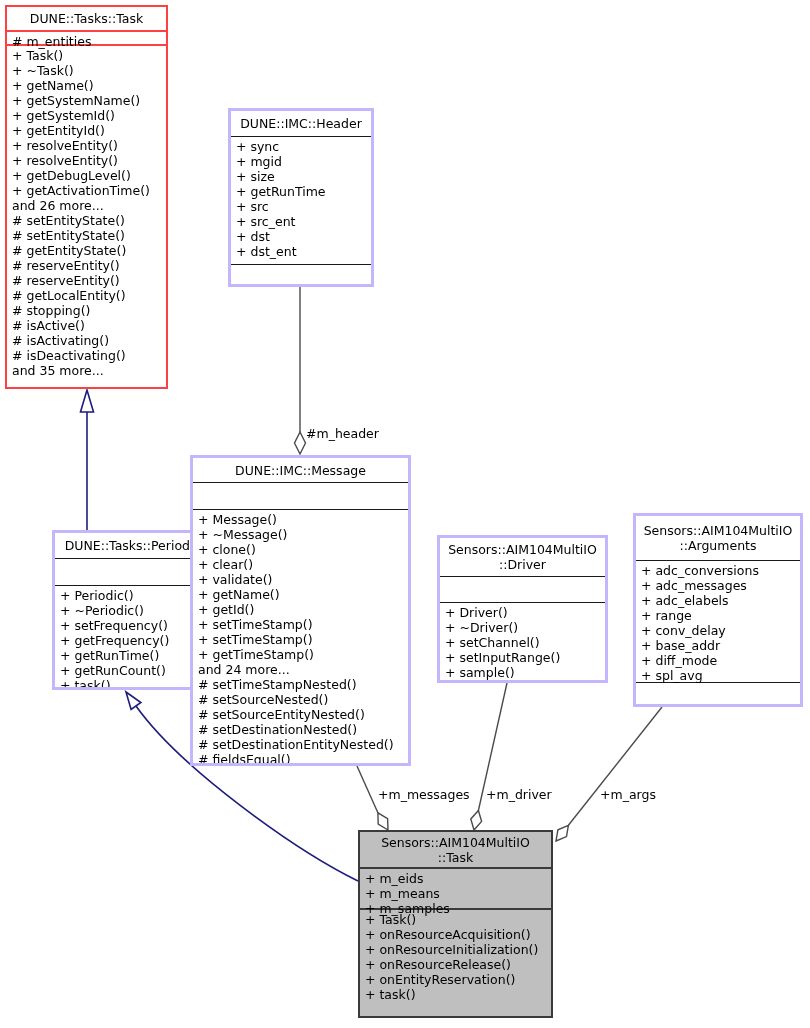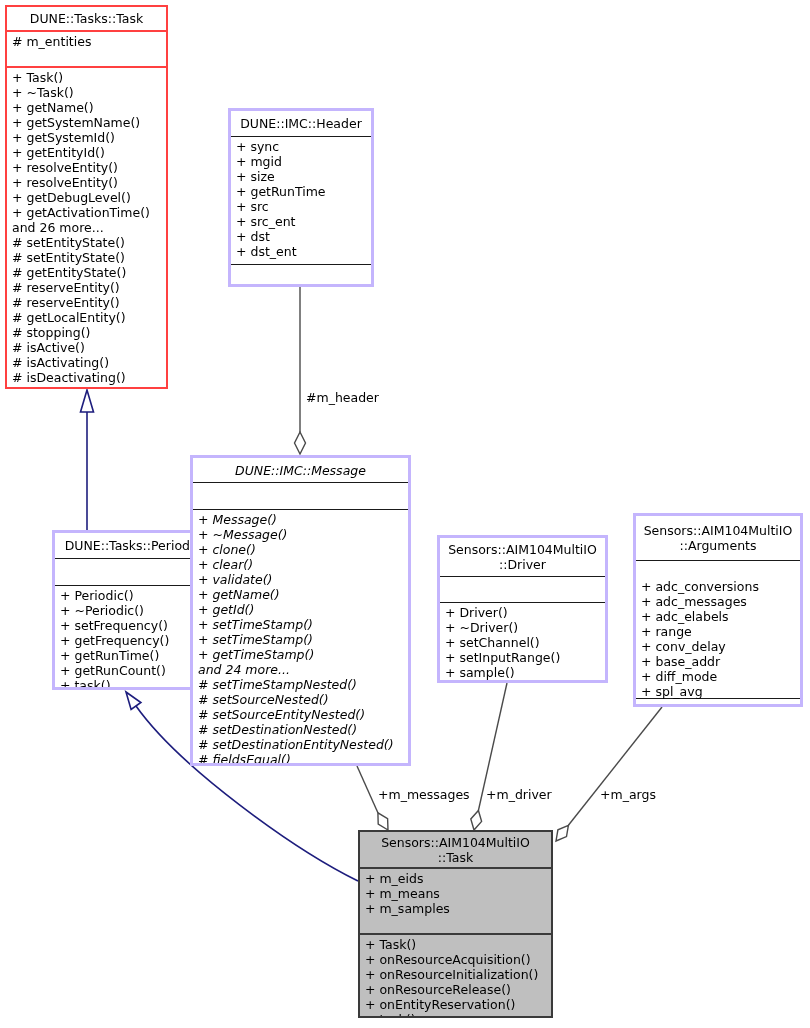--- a/index.html
+++ b/index.html
@@ -50,28 +50,28 @@
     <line x1="357" y1="766" x2="378" y2="813" stroke="#4a4a4a" stroke-width="1.4"></line>
     <polygon points="388,830 378.2,824.2 377.9,812.8 387.6,818.6" fill="#ffffff" stroke="#4a4a4a" stroke-width="1.4"></polygon>
 
     <line x1="507" y1="683" x2="478.4" y2="810.5" stroke="#4a4a4a" stroke-width="1.4"></line>
     <polygon points="474,830 470.8,819 478.4,810.5 481.6,821.4" fill="#ffffff" stroke="#4a4a4a" stroke-width="1.4"></polygon>
 
     <line x1="662" y1="707" x2="568.4" y2="825.3" stroke="#4a4a4a" stroke-width="1.4"></line>
     <polygon points="556,841 557.9,829.8 568.4,825.3 566.5,836.6" fill="#ffffff" stroke="#4a4a4a" stroke-width="1.4"></polygon>
   </svg>
 
-  <div class="edge-label" style="left:306px; top:390px;">#m_header</div>
+  <div class="edge-label" style="left:306px; top:426px;">#m_header</div>
   <div class="edge-label" style="left:378px; top:787px;">+m_messages</div>
   <div class="edge-label" style="left:486px; top:787px;">+m_driver</div>
   <div class="edge-label" style="left:600px; top:787px;">+m_args</div>
 
   <div class="uml-box red" style="left:5px; top:5px; width:163px; height:384px;">
     <div class="sec sec-title" style="height:25px;">DUNE::Tasks::Task</div>
-    <div class="sec sec-attrs" style="height:36px;">
+    <div class="sec sec-attrs" style="height:14px;">
         <div class="member"># m_entities</div>
       </div>
     <div class="sec sec-methods">
         <div class="member">+ Task()</div>
         <div class="member">+ ~Task()</div>
         <div class="member">+ getName()</div>
         <div class="member">+ getSystemName()</div>
         <div class="member">+ getSystemId()</div>
         <div class="member">+ getEntityId()</div>
         <div class="member">+ resolveEntity()</div>
@@ -115,21 +115,21 @@
         <div class="member">+ Periodic()</div>
         <div class="member">+ ~Periodic()</div>
         <div class="member">+ setFrequency()</div>
         <div class="member">+ getFrequency()</div>
         <div class="member">+ getRunTime()</div>
         <div class="member">+ getRunCount()</div>
         <div class="member">+ task()</div>
       </div>
   </div>
 
-  <div class="uml-box" style="left:190px; top:455px; width:221px; height:311px;font-style:italic;">
+  <div class="uml-box" style="left:190px; top:455px; width:221px; height:311px;">
     <div class="sec sec-title" style="height:25px;">DUNE::IMC::Message</div>
     <div class="sec sec-attrs" style="height:27px;"></div>
     <div class="sec sec-methods">
         <div class="member">+ Message()</div>
         <div class="member">+ ~Message()</div>
         <div class="member">+ clone()</div>
         <div class="member">+ clear()</div>
         <div class="member">+ validate()</div>
         <div class="member">+ getName()</div>
         <div class="member">+ getId()</div>
@@ -155,37 +155,37 @@
         <div class="member">+ ~Driver()</div>
         <div class="member">+ setChannel()</div>
         <div class="member">+ setInputRange()</div>
         <div class="member">+ sample()</div>
       </div>
   </div>
 
   <div class="uml-box" style="left:633px; top:513px; width:170px; height:194px;">
     <div class="sec sec-title" style="height:45px;">Sensors::AIM104MultiIO
 ::Arguments</div>
-    <div class="sec sec-attrs" style="height:122px;margin-top:16px;">
+    <div class="sec sec-attrs" style="height:122px;">
         <div class="member">+ adc_conversions</div>
         <div class="member">+ adc_messages</div>
         <div class="member">+ adc_elabels</div>
         <div class="member">+ range</div>
         <div class="member">+ conv_delay</div>
         <div class="member">+ base_addr</div>
         <div class="member">+ diff_mode</div>
         <div class="member">+ spl_avg</div>
       </div>
     <div class="sec sec-methods"></div>
   </div>
 
   <div class="uml-box hl" style="left:358px; top:830px; width:195px; height:188px;">
     <div class="sec sec-title" style="height:37px;">Sensors::AIM104MultiIO
 ::Task</div>
-    <div class="sec sec-attrs" style="height:66px;">
+    <div class="sec sec-attrs" style="height:41px;">
         <div class="member">+ m_eids</div>
         <div class="member">+ m_means</div>
         <div class="member">+ m_samples</div>
       </div>
     <div class="sec sec-methods">
         <div class="member">+ Task()</div>
         <div class="member">+ onResourceAcquisition()</div>
         <div class="member">+ onResourceInitialization()</div>
         <div class="member">+ onResourceRelease()</div>
         <div class="member">+ onEntityReservation()</div>

